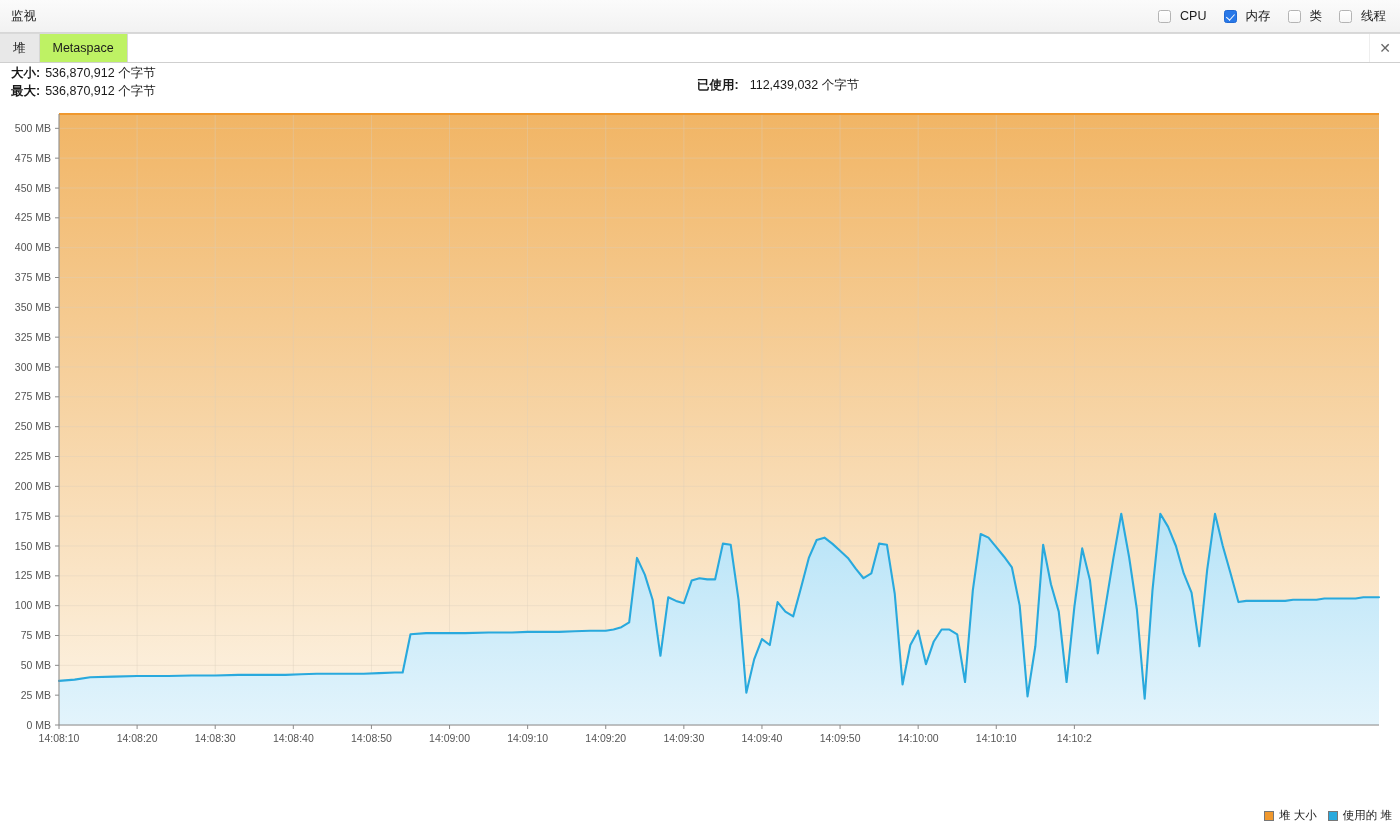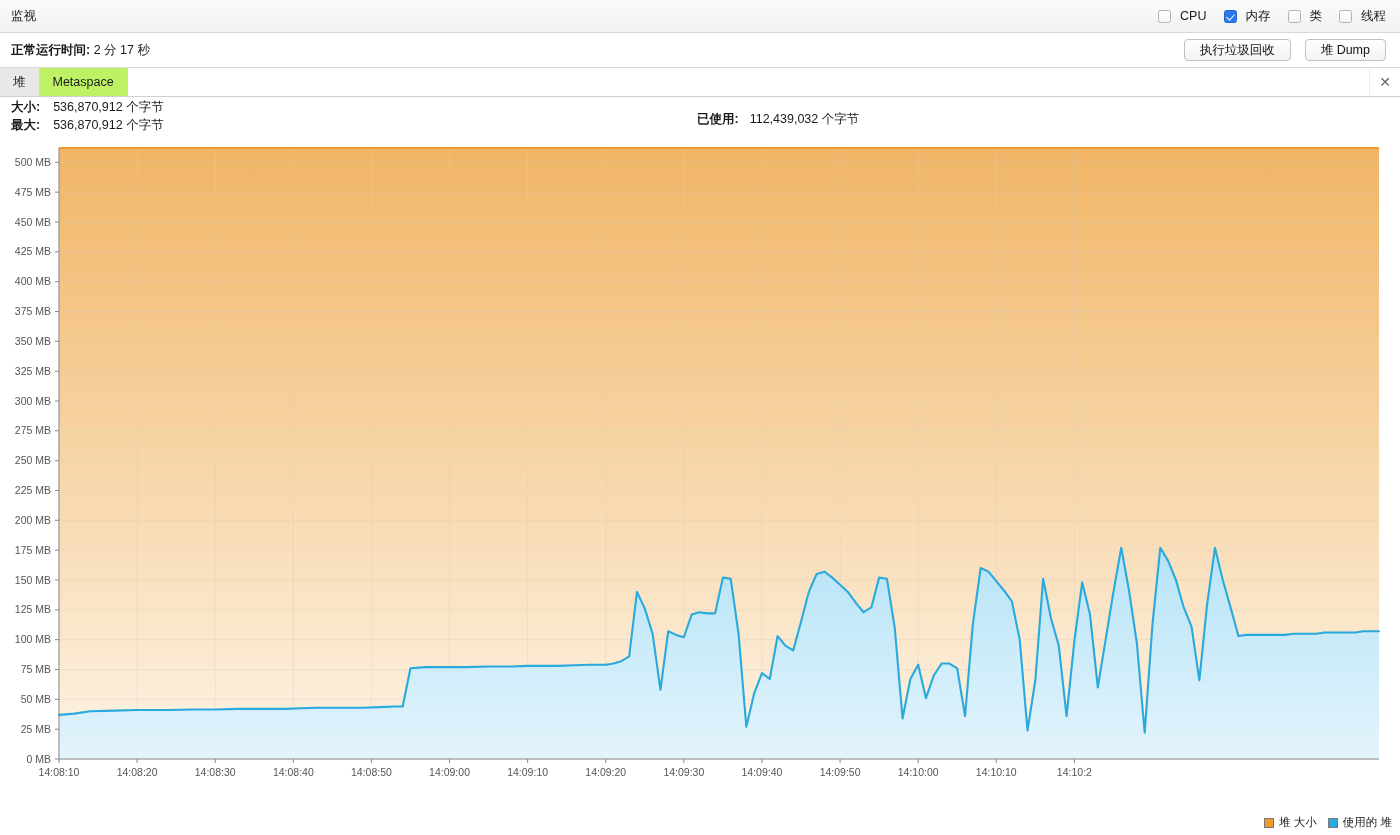--- a/index.html
+++ b/index.html
@@ -75,32 +75,32 @@
   }
 
   
   .inforow{
     height:38px;min-height:38px;background:#ffffff;
     position:relative;padding-left:11px;box-sizing:border-box;
     padding-top:2px;
   }
   .infoline{display:flex;font-size:12.5px;line-height:17.5px;}
   .infoline .k{font-weight:bold;}
-  .infoline .v{margin-left:13px;}
+  .infoline .v{margin-left:5px;}
   .usedblock{position:absolute;left:697px;top:14px;display:flex;font-size:12.5px;line-height:17.5px;}
   .usedblock .k{font-weight:bold;}
   .usedblock .v{margin-left:11px;}
 
   
   .chartwrap{flex:1;position:relative;background:#ffffff;}
   svg.chart{display:block;}
   .ylab{font-size:10.5px;fill:#555;font-family:"Liberation Sans",sans-serif;}
   .xlab{font-size:10.5px;fill:#555;font-family:"Liberation Sans",sans-serif;}
   .legend{
-    position:absolute;right:8px;bottom:5px;
+    position:absolute;right:8px;bottom:12px;
     display:flex;align-items:center;gap:11px;font-size:11.5px;color:#1b1b1b;
   }
   .legend .item{display:flex;align-items:center;gap:5px;}
   .legend .sw{width:10px;height:10px;border:1px solid #777;box-sizing:border-box;display:block;}
 </style>
 </head>
 <body>
 
 <div class="app">
 
@@ -119,29 +119,20 @@
         <span class="box"></span>
         <span class="lbl">类</span>
       </div>
       <div class="chk">
         <span class="box"></span>
         <span class="lbl">线程</span>
       </div>
     </div>
   </div>
 
-  <div class="uptimebar">
-    <div class="uptime">
-      <b>正常运行时间:</b><span>&nbsp;</span><span>2 分 17 秒</span>
-    </div>
-    <div class="btns">
-      <div class="btn">执行垃圾回收</div>
-      <div class="btn">堆 Dump</div>
-    </div>
-  </div>
 
   <div class="tabstrip">
     <div class="tab sel">堆</div>
     <div class="tab unsel">Metaspace</div>
     <div class="tabfill"></div>
     <div class="tabclose">✕</div>
   </div>
 
   <div class="inforow">
     <div class="infoline">

